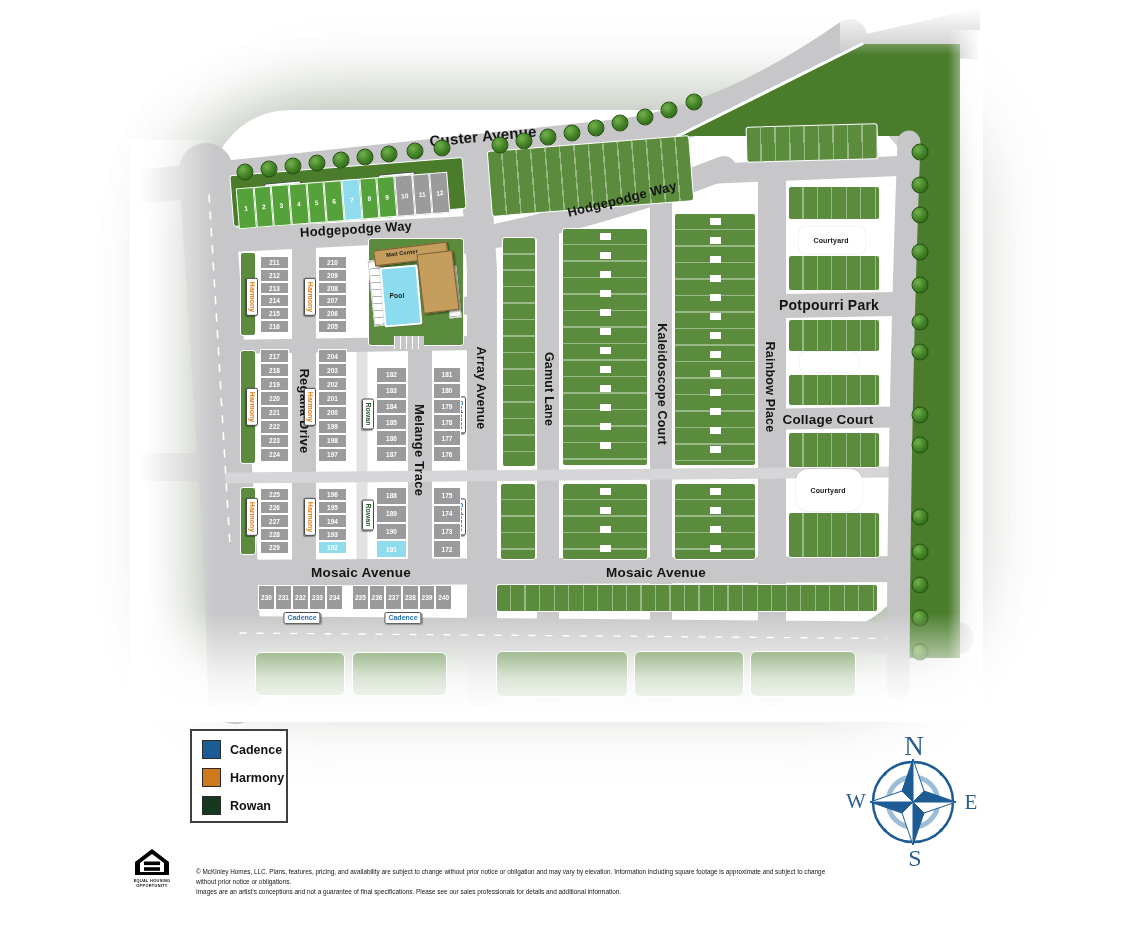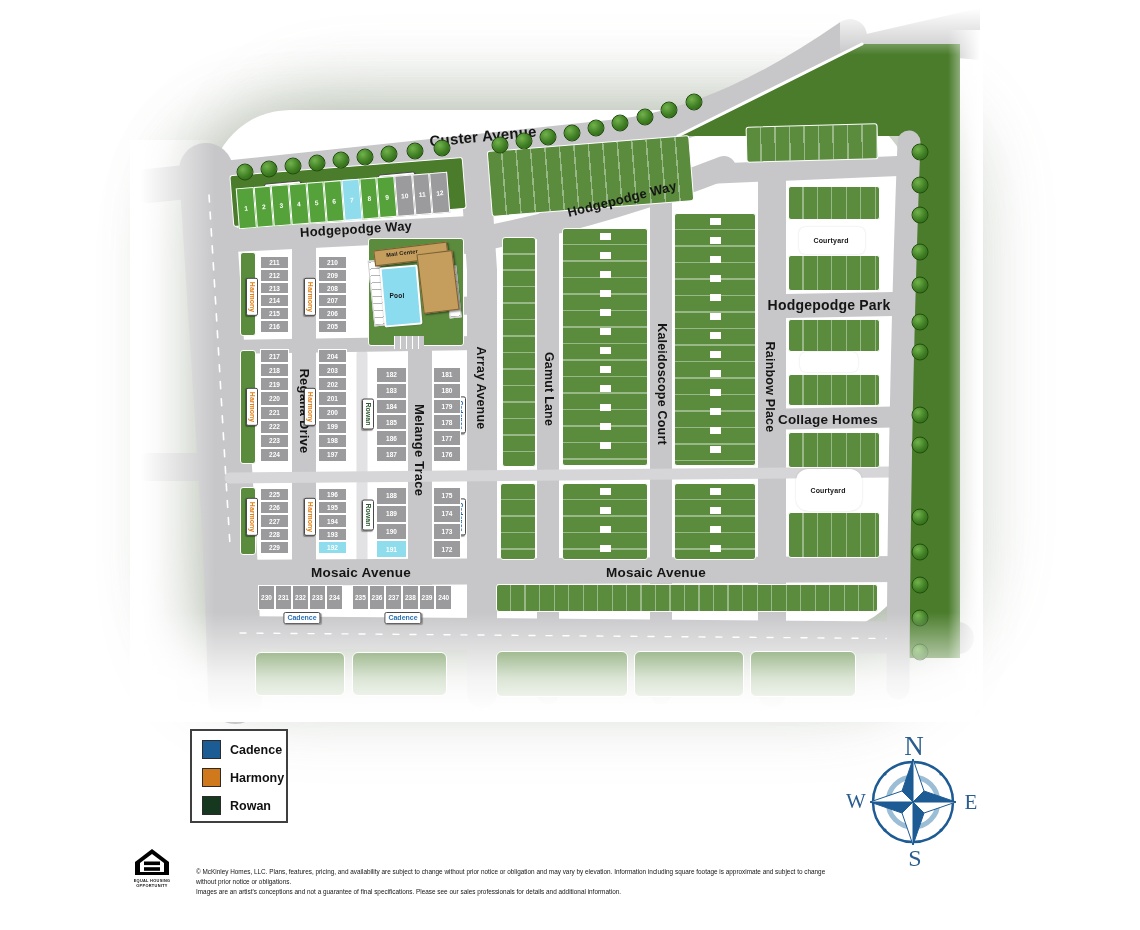--- a/index.html
+++ b/index.html
@@ -158,22 +158,22 @@
   <div class="lbl" style="left:356px;top:229px;font-size:13px;--r:-3.5deg;">Hodgepodge Way</div>
   <div class="lbl" style="left:622px;top:199px;font-size:13px;--r:-14deg;">Hodgepodge Way</div>
   <div class="lbl" style="left:304px;top:411px;font-size:13px;--r:90deg;">Regalia Drive</div>
   <div class="lbl" style="left:419px;top:450px;font-size:13px;--r:90deg;">Melange Trace</div>
   <div class="lbl" style="left:481px;top:388px;font-size:12.5px;--r:90deg;">Array Avenue</div>
   <div class="lbl" style="left:549px;top:389px;font-size:12.5px;--r:90deg;">Gamut Lane</div>
   <div class="lbl" style="left:662px;top:384px;font-size:12.5px;--r:90deg;">Kaleidoscope Court</div>
   <div class="lbl" style="left:770px;top:387px;font-size:12.5px;--r:90deg;">Rainbow Place</div>
   <div class="lbl" style="left:361px;top:572px;font-size:13.5px;">Mosaic Avenue</div>
   <div class="lbl" style="left:656px;top:572px;font-size:13.5px;">Mosaic Avenue</div>
-  <div class="lbl" style="left:829px;top:305px;font-size:14px;">Hodgepodge Park</div>
-  <div class="lbl" style="left:828px;top:419px;font-size:13.5px;">Collage Homes</div>
+  <div class="lbl" style="left:829px;top:305px;font-size:14px;">Potpourri Park</div>
+  <div class="lbl" style="left:828px;top:419px;font-size:13.5px;">Collage Court</div>
   <div class="lbl" style="left:831px;top:240px;font-size:7px;">Courtyard</div>
   <div class="lbl" style="left:828px;top:490px;font-size:7px;">Courtyard</div>
   <div class="lbl" style="left:402px;top:253px;font-size:5.5px;--r:-7deg;">Mail Center</div>
   <div class="lbl" style="left:397px;top:295px;font-size:6.5px;">Pool</div>
 
   <div class="badge cadence" style="left:283px;top:188px;--r:-5deg;">Cadence</div>
   <div class="badge cadence" style="left:397px;top:179px;--r:-5deg;">Cadence</div>
   <div class="badge harmony" style="left:252px;top:297px;--r:90deg;">Harmony</div>
   <div class="badge harmony" style="left:310px;top:297px;--r:90deg;">Harmony</div>
   <div class="badge harmony" style="left:252px;top:407px;--r:90deg;">Harmony</div>

